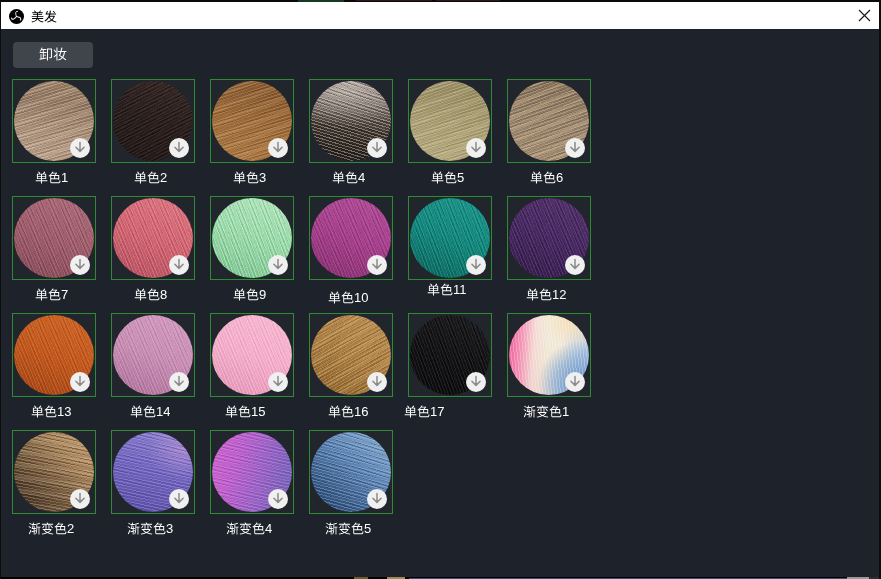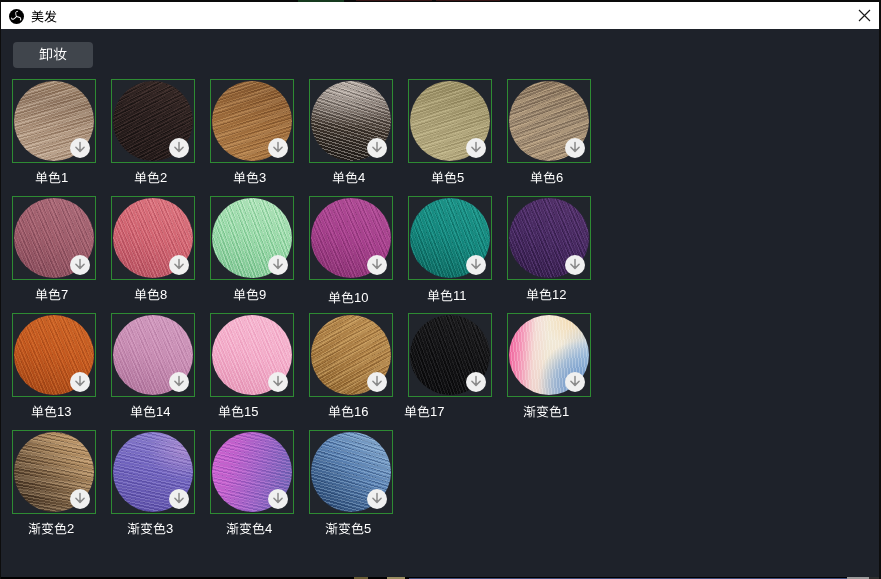--- a/index.html
+++ b/index.html
@@ -203,21 +203,21 @@
             <text x="26.0" y="12.4" font-family="Liberation Sans" font-size="13px" fill="#fff">10</text>
           </svg>
         </div>
         <div class="box" style="left:408px;top:196px">
           <div class="circ" style="background:repeating-linear-gradient(70deg, rgba(82,202,192,0.26) 0 1px, rgba(82,202,192,0) 1px 3px),repeating-linear-gradient(67deg, rgba(5,62,57,0.3) 0 1px, rgba(5,62,57,0) 1px 4px),linear-gradient(200deg,#1d968a 0%,#13867c 50%,#0b6159 100%)"></div>
           <svg class="badge" width="20" height="20" viewBox="0 0 20 20">
             <circle cx="10" cy="10" r="10" fill="#f0f0f0"></circle>
             <path d="M10 4.6v8M5.9 9.3 10 13.4l4.1-4.1" stroke="#8a8a8a" stroke-width="1.5" fill="none" stroke-linecap="round" stroke-linejoin="round"></path>
           </svg>
         </div>
-        <div class="lab" style="left:405px;top:288px">
+        <div class="lab" style="left:405px;top:282px">
           <svg width="40" height="17" viewBox="0 0 40 17">
             <use href="#gd" transform="translate(0.0,1) scale(0.0130)" fill="#fff"></use>
             <use href="#gs" transform="translate(13.0,1) scale(0.0130)" fill="#fff"></use>
             <text x="26.0" y="12.4" font-family="Liberation Sans" font-size="13px" fill="#fff">11</text>
           </svg>
         </div>
         <div class="box" style="left:507px;top:196px">
           <div class="circ" style="background:repeating-linear-gradient(68deg, rgba(132,97,167,0.3) 0 1px, rgba(132,97,167,0) 1px 3px),repeating-linear-gradient(65deg, rgba(26,13,46,0.35) 0 1px, rgba(26,13,46,0) 1px 4px),linear-gradient(200deg,#543169 0%,#46285f 50%,#311b46 100%)"></div>
           <svg class="badge" width="20" height="20" viewBox="0 0 20 20">
             <circle cx="10" cy="10" r="10" fill="#f0f0f0"></circle>
@@ -259,21 +259,21 @@
             <text x="26.0" y="12.4" font-family="Liberation Sans" font-size="13px" fill="#fff">14</text>
           </svg>
         </div>
         <div class="box" style="left:210px;top:313px">
           <div class="circ" style="background:repeating-linear-gradient(68deg, rgba(255,222,237,0.34) 0 1px, rgba(255,222,237,0) 1px 3px),repeating-linear-gradient(65deg, rgba(217,127,167,0.26) 0 1px, rgba(217,127,167,0) 1px 4px),linear-gradient(200deg,#f6b7d0 0%,#f3abc8 50%,#e291b2 100%)"></div>
           <svg class="badge" width="20" height="20" viewBox="0 0 20 20">
             <circle cx="10" cy="10" r="10" fill="#f0f0f0"></circle>
             <path d="M10 4.6v8M5.9 9.3 10 13.4l4.1-4.1" stroke="#8a8a8a" stroke-width="1.5" fill="none" stroke-linecap="round" stroke-linejoin="round"></path>
           </svg>
         </div>
-        <div class="lab" style="left:196px;top:404px">
+        <div class="lab" style="left:203px;top:404px">
           <svg width="40" height="17" viewBox="0 0 40 17">
             <use href="#gd" transform="translate(0.0,1) scale(0.0130)" fill="#fff"></use>
             <use href="#gs" transform="translate(13.0,1) scale(0.0130)" fill="#fff"></use>
             <text x="26.0" y="12.4" font-family="Liberation Sans" font-size="13px" fill="#fff">15</text>
           </svg>
         </div>
         <div class="box" style="left:309px;top:313px">
           <div class="circ" style="background:repeating-linear-gradient(150deg, rgba(232,192,127,0.34) 0 1px, rgba(232,192,127,0) 1px 3px),repeating-linear-gradient(153deg, rgba(97,62,27,0.34) 0 1px, rgba(97,62,27,0) 1px 4px),repeating-linear-gradient(147deg, rgba(230,195,130,0.18) 0 5px, rgba(230,195,130,0) 5px 13px),linear-gradient(205deg,#b98c50 0%,#a87b42 50%,#875e2a 100%)"></div>
           <svg class="badge" width="20" height="20" viewBox="0 0 20 20">
             <circle cx="10" cy="10" r="10" fill="#f0f0f0"></circle>

